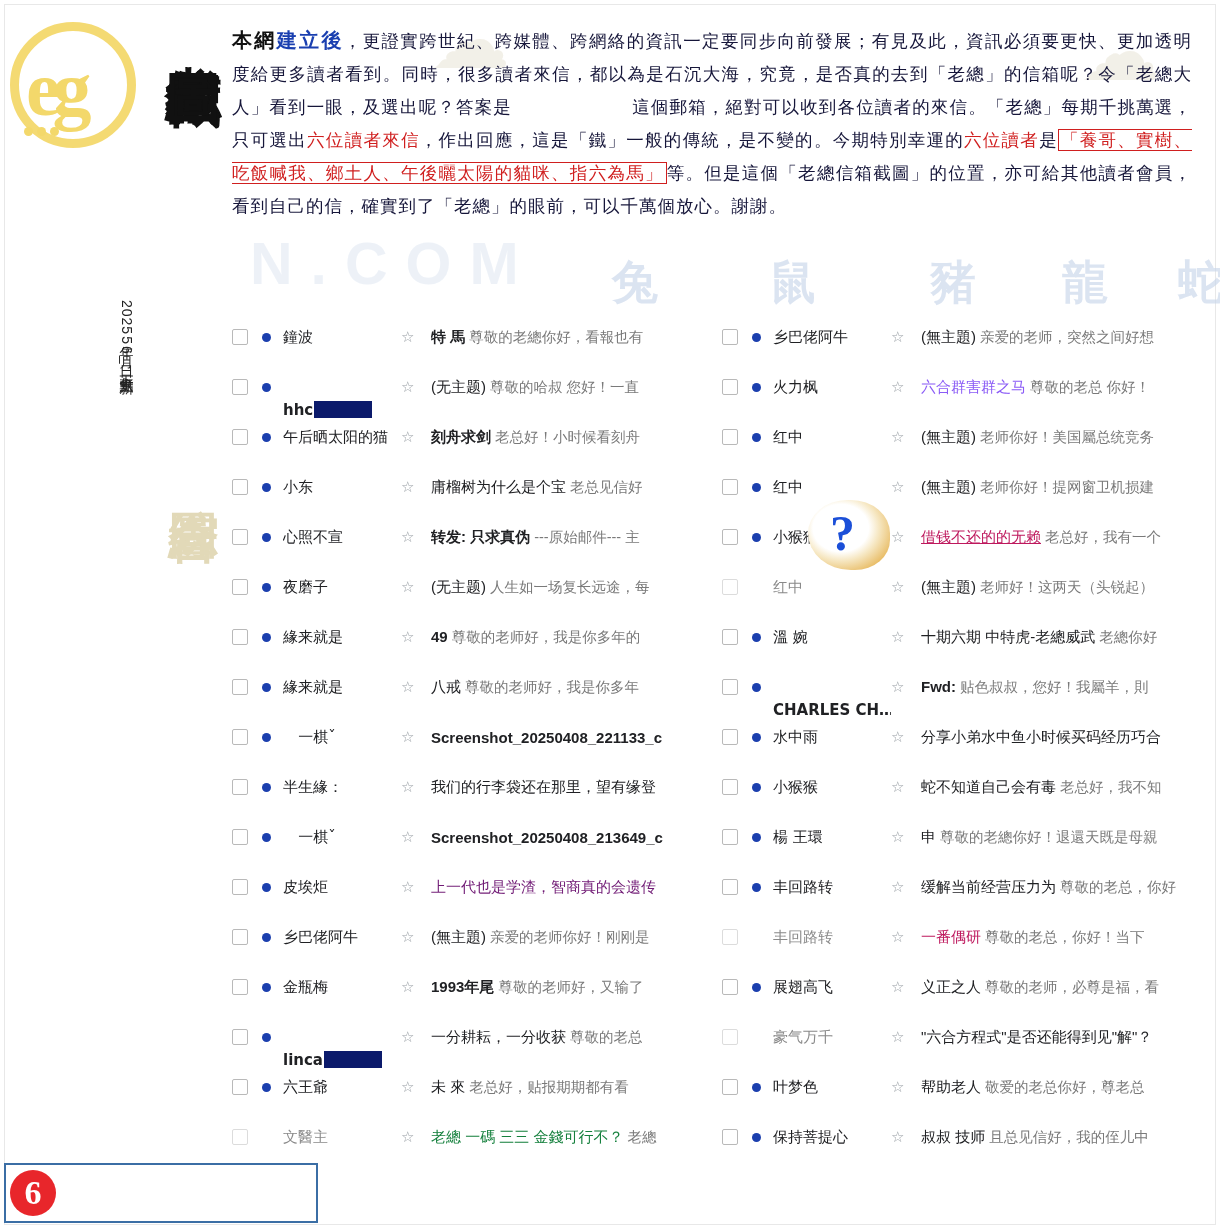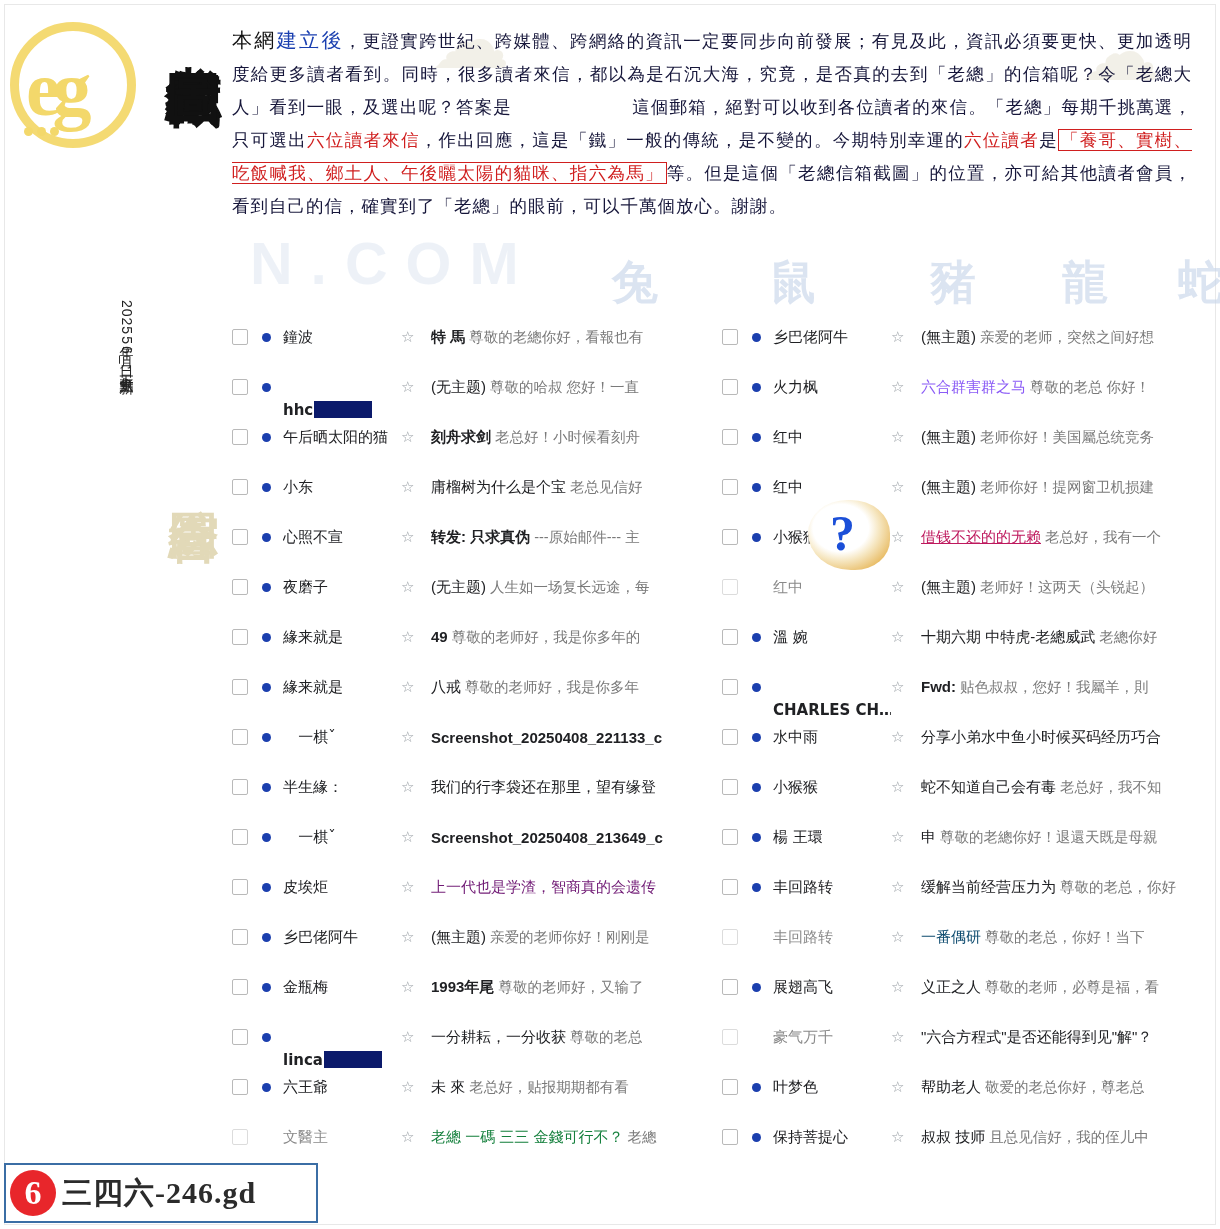--- a/index.html
+++ b/index.html
@@ -91,21 +91,21 @@
   
   .article{
     position:absolute;left:232px;top:24px;width:960px;
     font-family:"Liberation Serif","DejaVu Serif",serif;
     font-size:17.5px;line-height:33px;
     color:#16163a;
     letter-spacing:1px;
     text-align:justify;
   }
   .article .lead{
-    font-weight:normal;font-size:20px;color:#111;letter-spacing:2px;margin-top:19px;
+    font-weight:bold;font-size:20px;color:#111;letter-spacing:2px;margin-top:19px;
   }
   .article .lead .blue{color:#1a3fb0;}
   .red{color:#d01f1f;}
   .boxed{
     border:1px solid #d01f1f;color:#d01f1f;padding:0 2px;
   }
   .gap{display:inline-block;width:120px;}
   
   .mail-wrap{
     position:absolute;left:232px;top:312px;width:960px;height:860px;
@@ -423,21 +423,21 @@
         <div class="dot"></div>
         <div class="sender">丰回路转</div>
         <div class="star">☆</div>
         <div class="subject"><span style="color: rgb(32, 33, 36);">缓解当前经营压力为</span><span class="snip">  尊敬的老总，你好</span></div>
       </div>
       <div class="row blur">
         <div class="cb" style="border-color: rgb(220, 220, 220);"></div>
         <div class="dot off"></div>
         <div class="sender faded">丰回路转</div>
         <div class="star">☆</div>
-        <div class="subject"><span style="color: #0c4a6e;">一番偶研</span><span class="snip">  尊敬的老总，你好！当下</span></div>
+        <div class="subject"><span style="color: #be185d;">一番偶研</span><span class="snip">  尊敬的老总，你好！当下</span></div>
       </div>
       <div class="row">
         <div class="cb"></div>
         <div class="dot"></div>
         <div class="sender">展翅高飞</div>
         <div class="star">☆</div>
         <div class="subject"><span style="color: rgb(32, 33, 36);">义正之人</span><span class="snip">  尊敬的老师，必尊是福，看</span></div>
       </div>
       <div class="row blur">
         <div class="cb" style="border-color: rgb(220, 220, 220);"></div>
@@ -463,14 +463,13 @@
     </div>
 </div>
 
 <div class="sticker">
   <div class="blob"></div>
   <div class="qm">?</div>
 </div>
 
 <div class="badge">
   <div class="six">6</div>
-  <div class="txt"><span>三四六</span><span class="dom">-246.gd</span></div>
 </div>
 
 </body></html>

